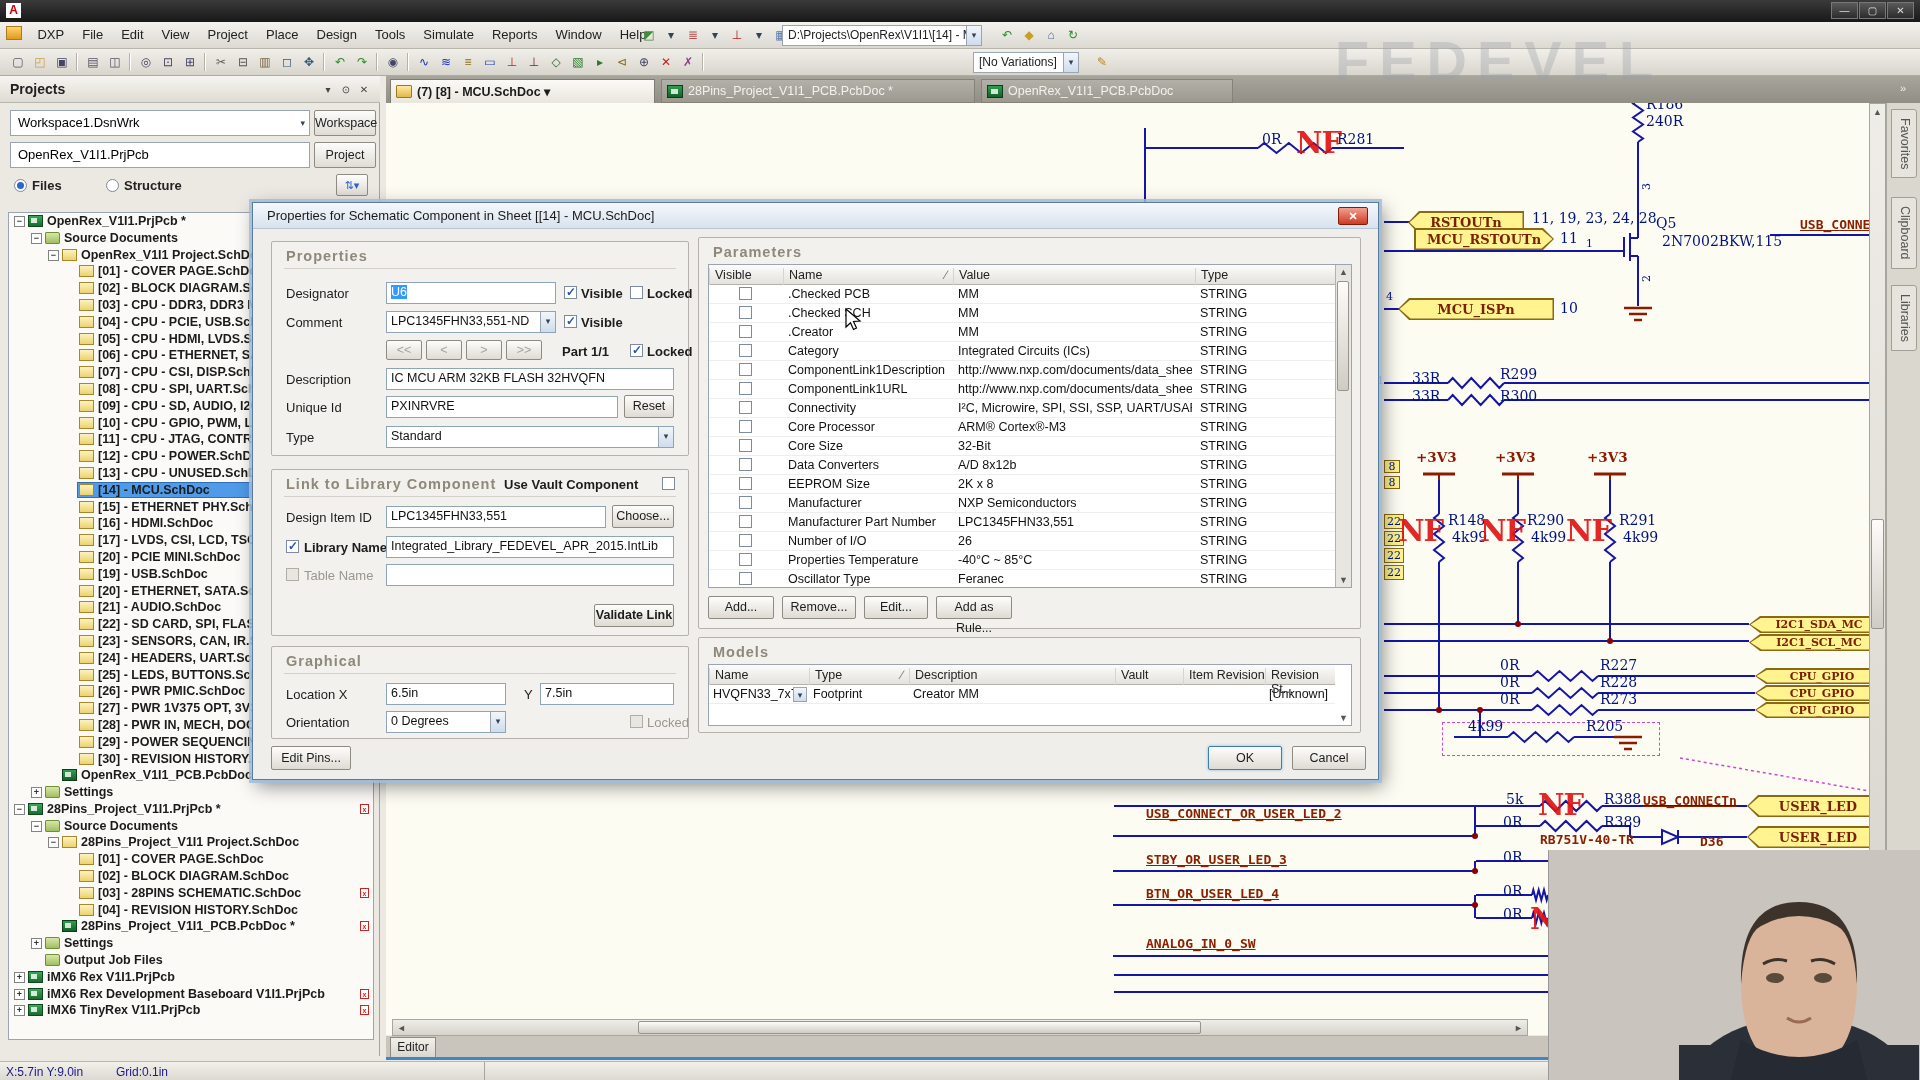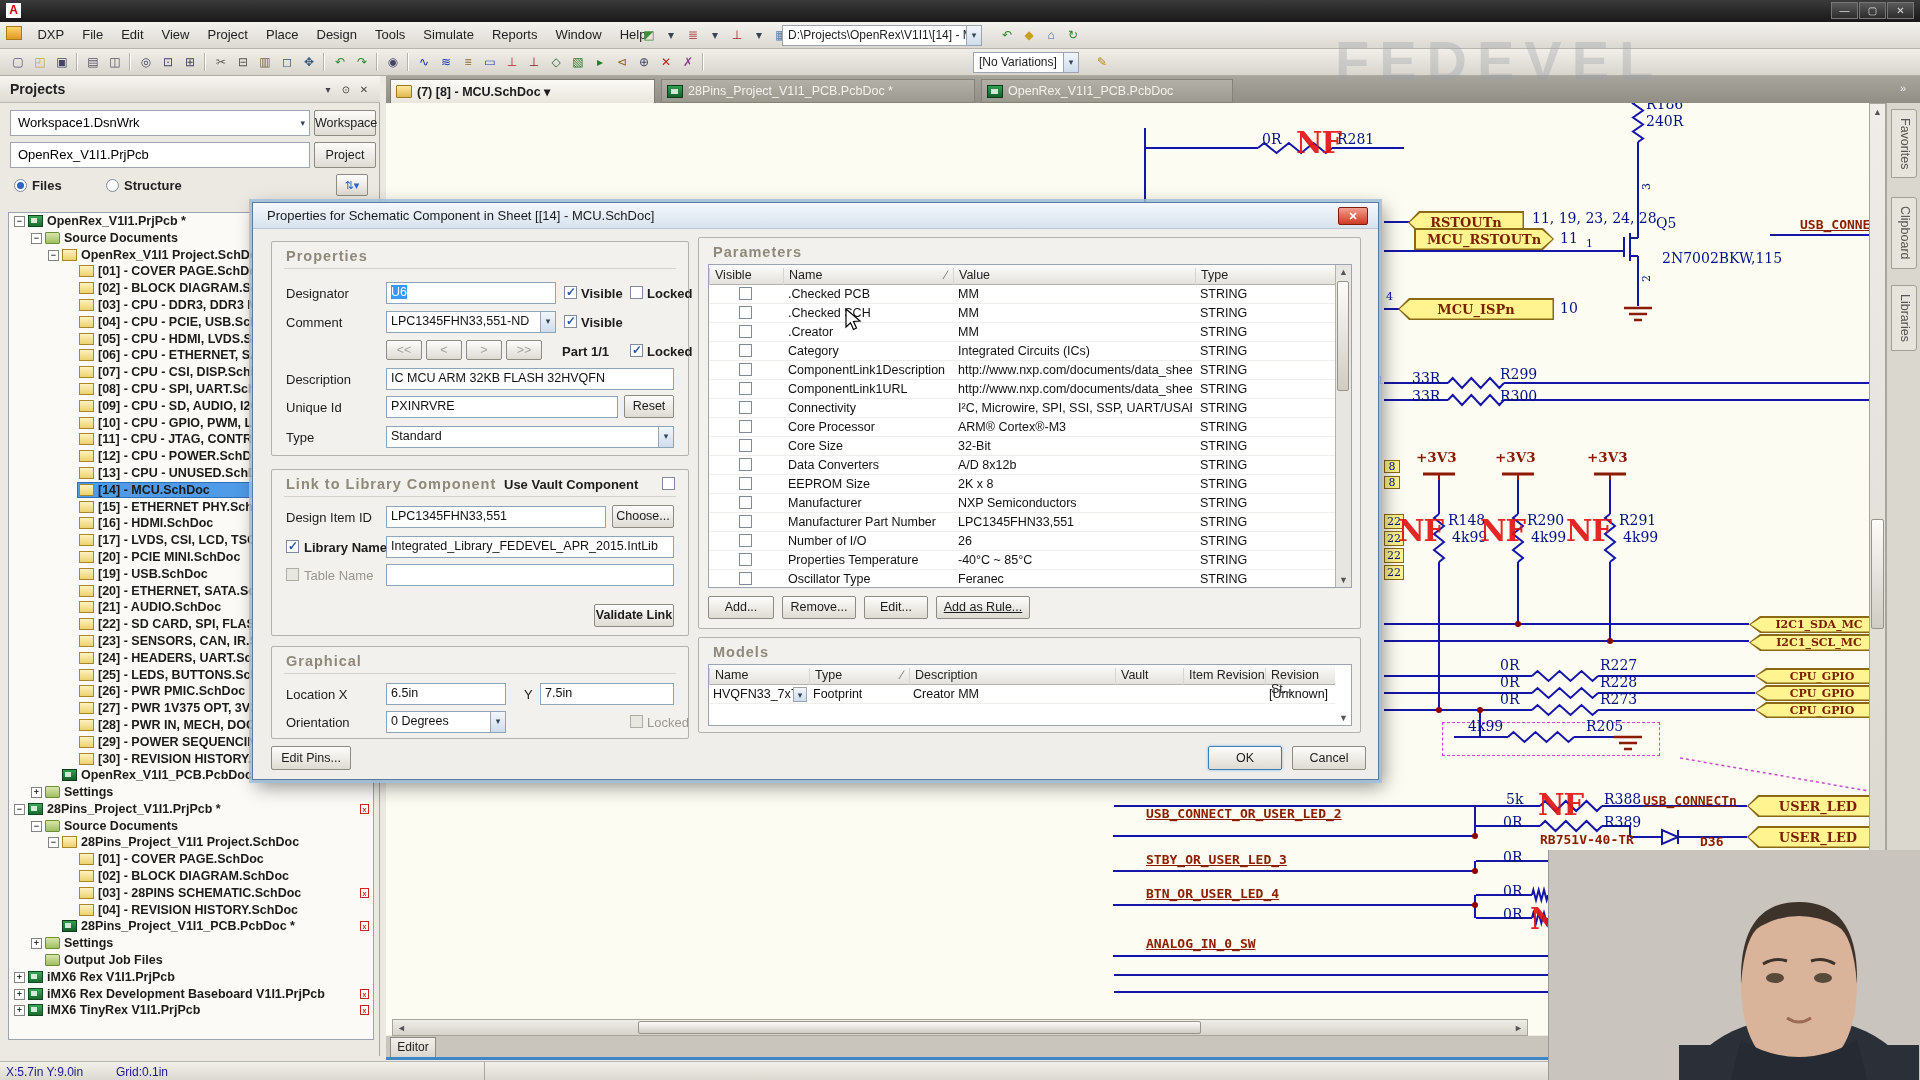--- a/index.html
+++ b/index.html
@@ -249,21 +249,21 @@
     </svg>
   <div class="dashedbox" style="left:1442px; top:722px; width:218px; height:34px;"></div>
   <div id="sch-texts">
       <div class="sch-blue" style="left: 1262px; top: 131px;">0R</div>
       <div class="sch-blue" style="left: 1337px; top: 131px;">R281</div>
       <div class="nf" style="left: 1296px; top: 126px;">NF</div>
       <div class="sch-blue" style="left: 1532px; top: 210px;">11, 19, 23, 24, 28</div>
       <div class="sch-blue" style="left: 1646px; top: 96px;">R186</div>
       <div class="sch-blue" style="left: 1646px; top: 113px;">240R</div>
       <div class="sch-blue" style="left: 1656px; top: 215px;">Q5</div>
-      <div class="sch-blue" style="left: 1662px; top: 250px; text-align: right;">2N7002BKW,115</div>
+      <div class="sch-blue" style="left: 1662px; top: 233px; text-align: right;">2N7002BKW,115</div>
       <div class="sch-blue sch-small sch-rot" style="left: 1640px; top: 190px;">3</div>
       <div class="sch-blue sch-small" style="left: 1586px; top: 237px;">1</div>
       <div class="sch-blue sch-small sch-rot" style="left: 1640px; top: 282px;">2</div>
       <div class="sch-maroon underl" style="left: 1800px; top: 217px;">USB_CONNE</div>
       <div class="sch-blue" style="left: 1560px; top: 230px;">11</div>
       <div class="sch-blue" style="left: 1560px; top: 300px;">10</div>
       <div class="sch-blue sch-small" style="left: 1386px; top: 290px;">4</div>
       <div class="sch-blue sch-small" style="left: 1377px; top: 374px;">1</div>
       <div class="sch-blue" style="left: 1412px; top: 370px;">33R</div>
       <div class="sch-blue" style="left: 1500px; top: 366px;">R299</div>
@@ -823,21 +823,21 @@
       <div class="vscroll">
         <div class="sarrow" style="left:3px; top:2px;">▲</div>
         <div class="sthumb" style="left:1px; top:16px; width:12px; height:110px;"></div>
         <div class="sarrow" style="left:3px; bottom:2px;">▼</div>
       </div>
     </div>
     <div id="pbtns">
         <div class="dbtn" style="left: 9px; top: 358px; width: 66px; height: 23px; line-height: 21px;">Add...</div>
         <div class="dbtn" style="left: 83px; top: 358px; width: 74px; height: 23px; line-height: 21px;">Remove...</div>
         <div class="dbtn" style="left: 165px; top: 358px; width: 64px; height: 23px; line-height: 21px;">Edit...</div>
-        <div class="dbtn" style="left: 237px; top: 358px; width: 94px; height: 23px; line-height: 21px; text-decoration: underline;">Add as Rule...</div>
+        <div class="dbtn" style="left: 237px; top: 358px; width: 76px; height: 23px; line-height: 21px;">Add as Rule...</div>
       </div>
   </div>
 
   <div class="group" style="left:445px; top:434px; width:663px; height:96px;">
     <div class="gh">Models</div>
     <div id="mtable">
       <div class="thead">
           <div class="th" style="left: 0px; width: 100px;">Name</div>
           <div class="th" style="left: 100px; width: 100px;">Type<span style="position: absolute; right: 6px; top: 0px; color: rgb(119, 119, 119);"> ∕</span></div>
           <div class="th" style="left: 200px; width: 206px;">Description</div>

